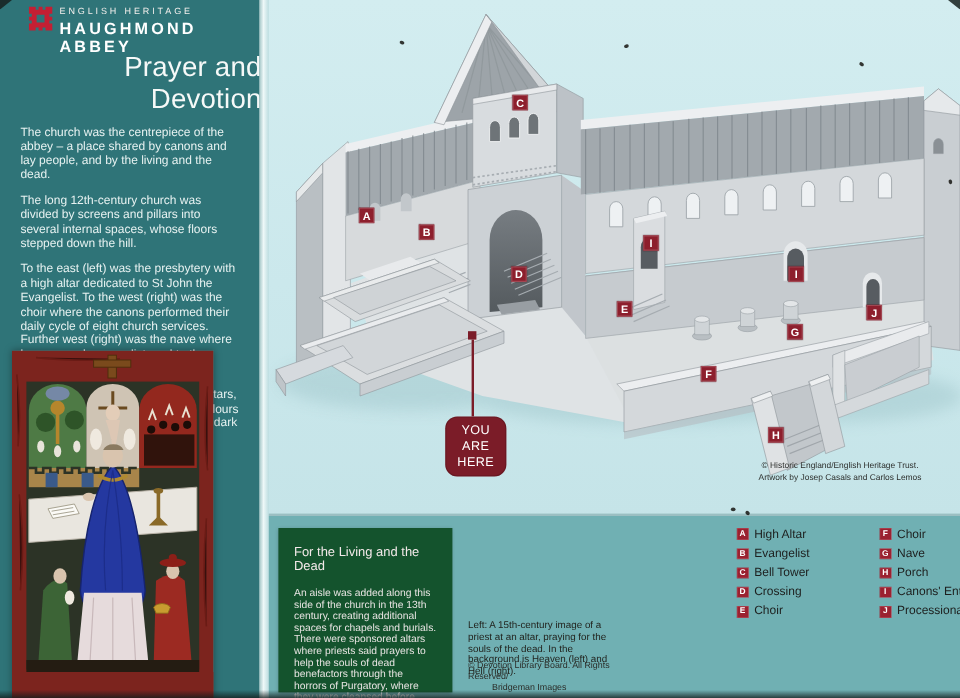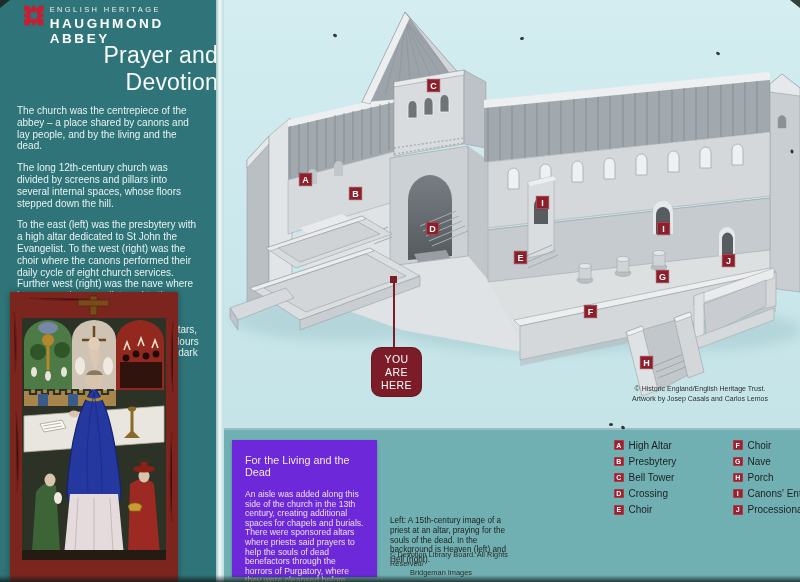--- a/index.html
+++ b/index.html
@@ -29,21 +29,21 @@
   #yah-line{position:absolute;left:171px;top:283px;width:2px;height:64px;background:#7b1c28;z-index:6;}
   #yah-box{position:absolute;left:149px;top:347px;width:51px;height:50px;background:#7b1c28;
            box-shadow:inset 0 0 0 1px rgba(0,0,0,.15);display:flex;align-items:center;justify-content:center;
            color:#fff;font-size:10.5px;line-height:13px;letter-spacing:.4px;text-align:center;
            white-space:pre-line;z-index:6;border-radius:10px;}
   #diagram-credit{position:absolute;left:388px;top:384px;width:180px;text-align:center;
            color:#2d2f2d;font-size:7px;line-height:9.5px;z-index:6;}
   
   #bottom-band{position:absolute;left:218px;top:430px;width:582px;height:152px;background:#70b0b3;}
   #bottom-band::before{content:"";position:absolute;left:0;top:-2px;width:100%;height:2px;background:rgba(120,160,163,.55);}
-  #info-box{position:absolute;left:232px;top:440px;width:145px;height:137px;background:#6d28d9;
+  #info-box{position:absolute;left:232px;top:440px;width:145px;height:137px;background:#14532d;
            box-shadow:0 1px 3px rgba(0,0,0,.25);z-index:5;}
   #info-box h2{color:#f3e9e9;font-size:10.8px;font-weight:400;margin:14px 12px 0 13px;}
   #info-box p{color:rgba(243,236,236,.95);font-size:8.6px;line-height:9.6px;margin:12px 12px 0 13px;}
   #caption{position:absolute;left:390px;top:516px;width:126px;color:#22241f;font-size:8.2px;line-height:9.8px;}
   #caption-credit{position:absolute;left:390px;top:550px;width:150px;color:#2b2d29;font-size:7.4px;line-height:9px;}
   #caption-credit .l2{margin-left:20px;}
   .legend-col{position:absolute;top:437px;z-index:5;}
   #legend-col1{left:570px;} #legend-col2{left:689px;}
   .legend-row{display:flex;align-items:center;height:16.2px;padding-left:44px;}
   .legend-sq{width:9.5px;height:9.5px;background:#9b2130;color:#fff;font-size:7px;font-weight:bold;
@@ -258,21 +258,21 @@
     <div class="l2">Bridgeman Images</div>
   </div>
 
   <div id="legend-col1" class="legend-col">
     <div class="legend-row">
         <span class="legend-sq">A</span>
         <span class="legend-label">High Altar</span>
       </div>
     <div class="legend-row">
         <span class="legend-sq">B</span>
-        <span class="legend-label">Presbytery</span>
+        <span class="legend-label">Evangelist</span>
       </div>
     <div class="legend-row">
         <span class="legend-sq">C</span>
         <span class="legend-label">Bell Tower</span>
       </div>
     <div class="legend-row">
         <span class="legend-sq">D</span>
         <span class="legend-label">Crossing</span>
       </div>
     <div class="legend-row">

